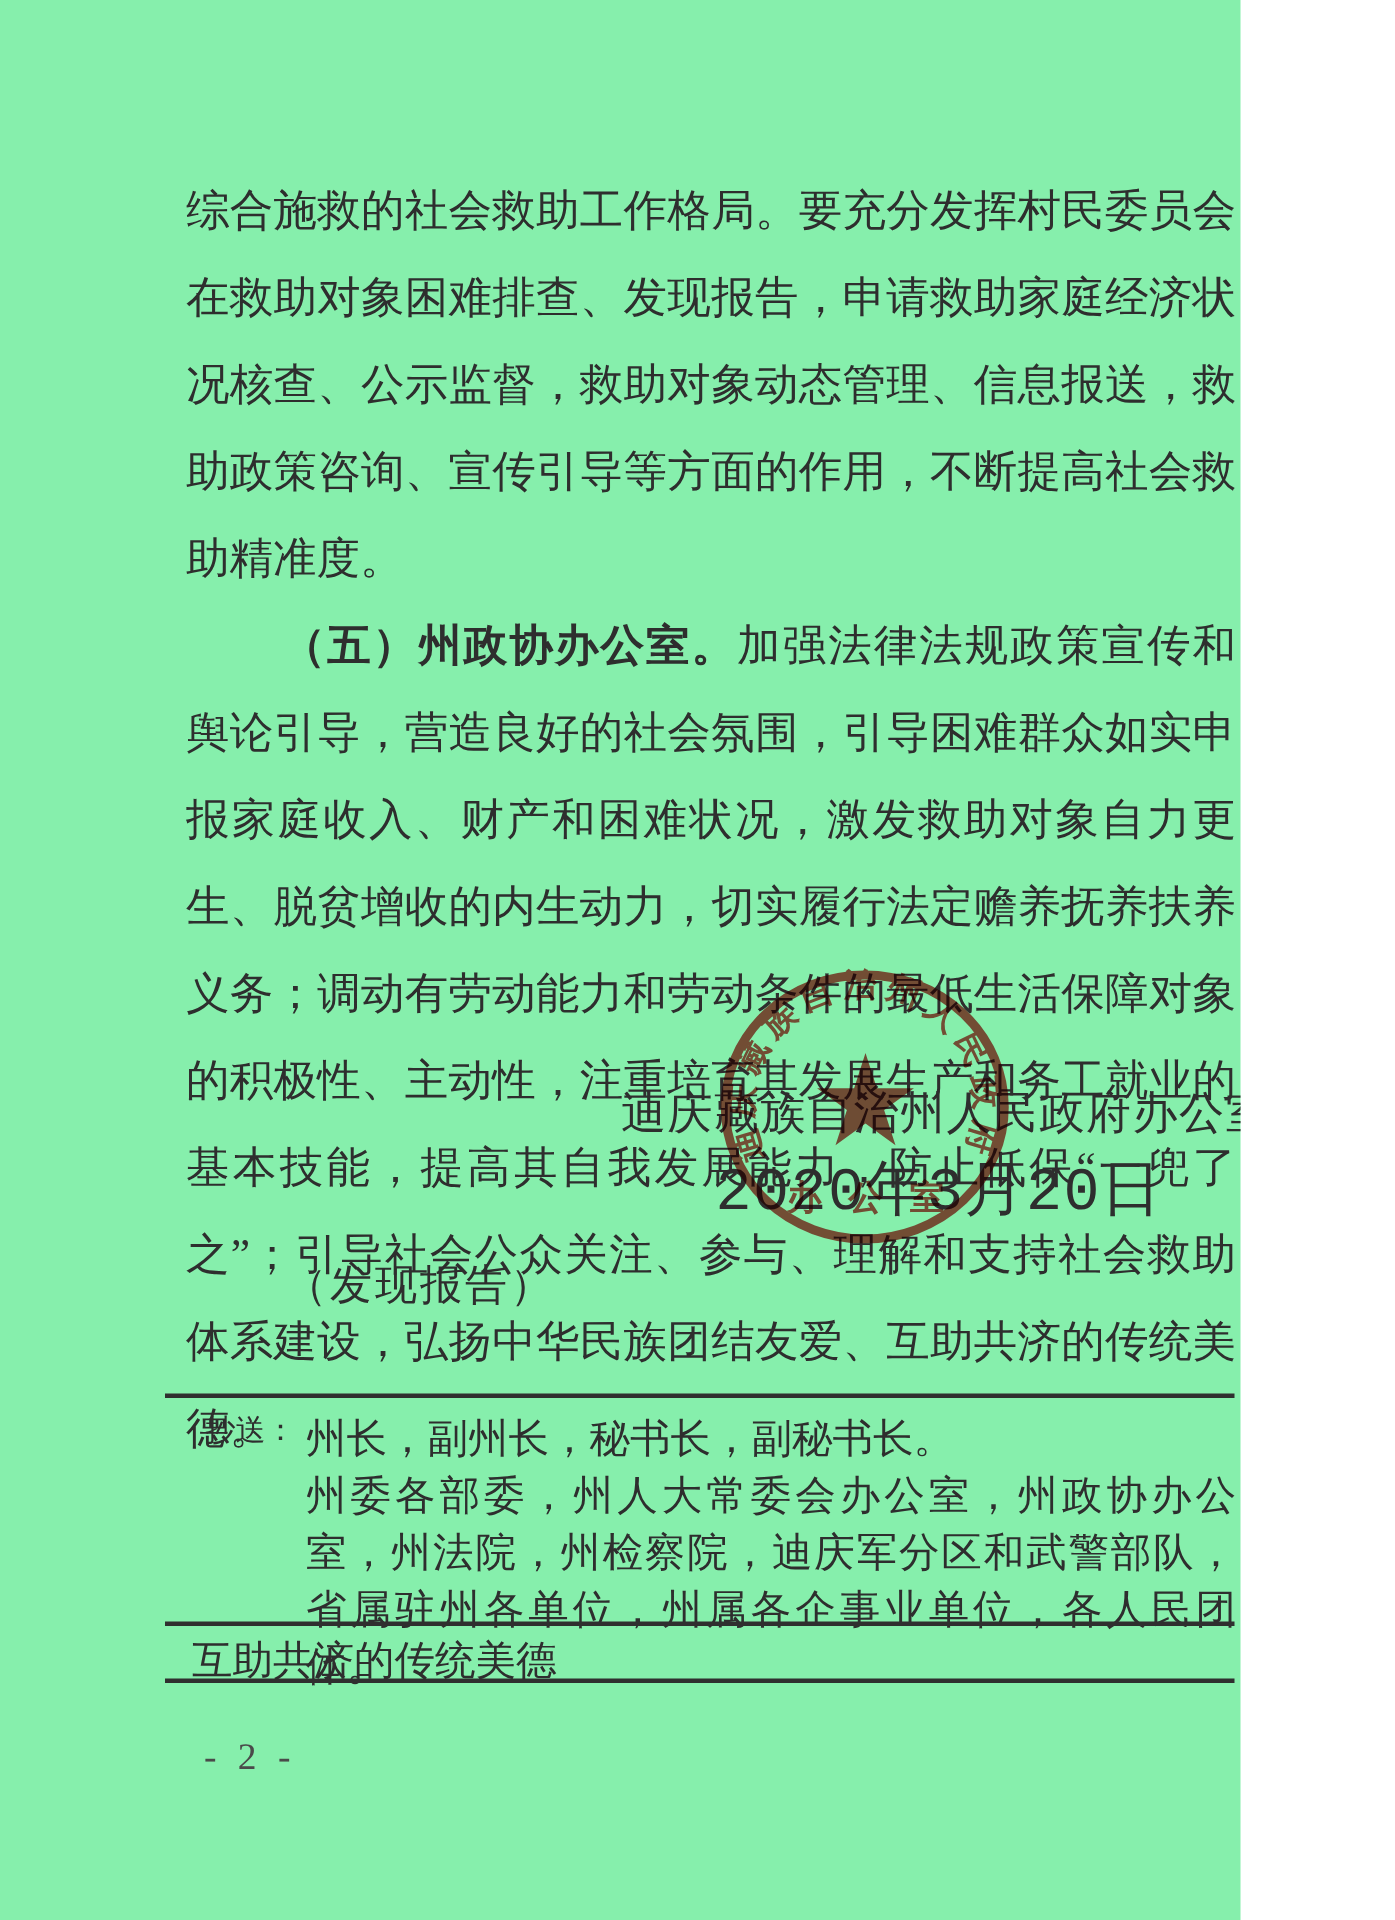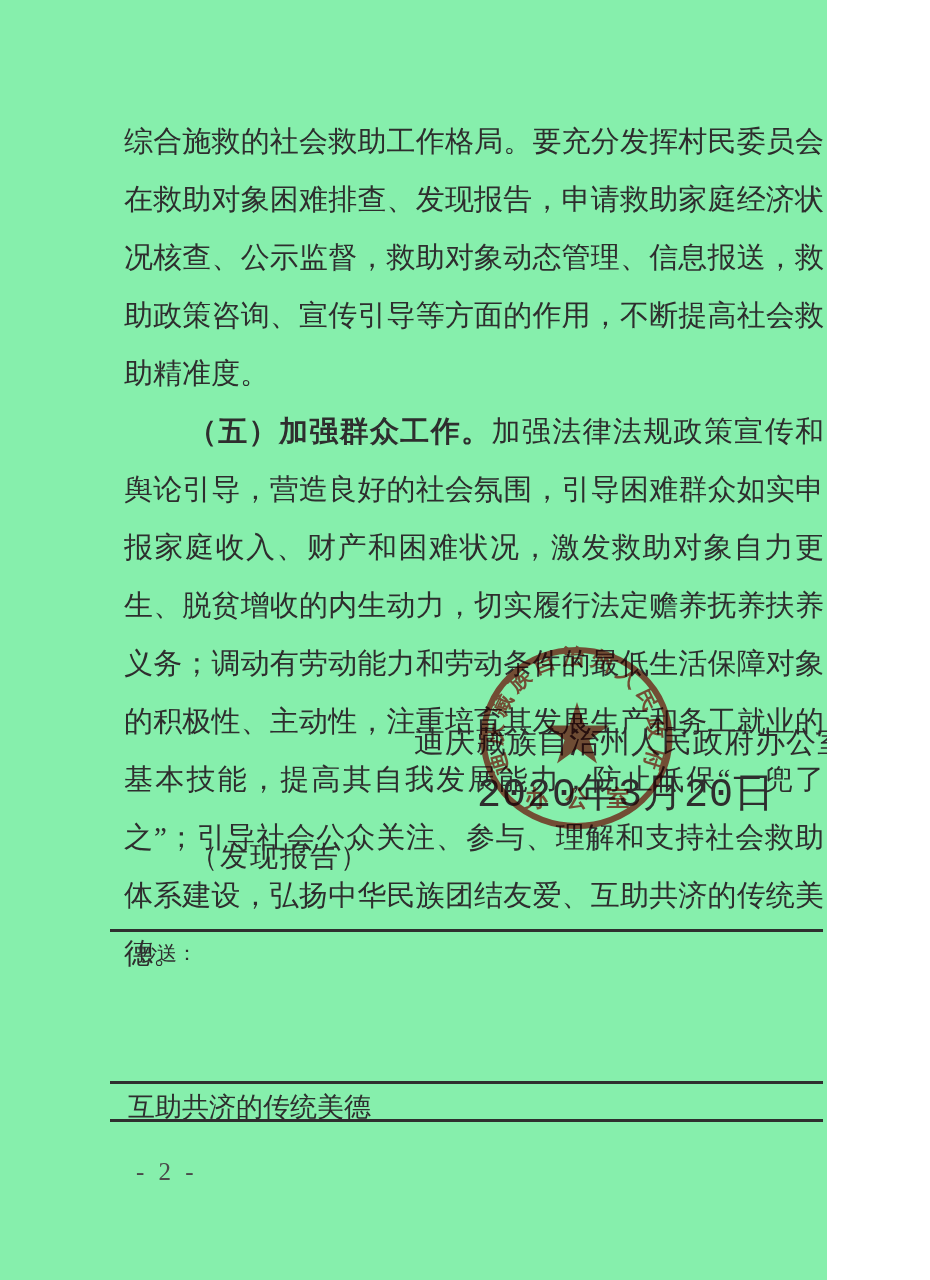--- a/index.html
+++ b/index.html
@@ -137,39 +137,43 @@
   <div class="artifact" style="left:879px; top:384px;"></div>
   <div class="artifact" style="left:873px; top:412px;"></div>
   <div class="artifact" style="left:861px; top:428px;"></div>
   <div class="artifact" style="left:866px; top:926px;"></div>
   <div class="artifact" style="left:857px; top:953px;"></div>
   <div class="artifact" style="left:871px; top:954px;"></div>
   <div class="artifact" style="left:856px; top:986px;"></div>
 
   <div class="body-text">
     <p class="para"><span>综合施救的社会救助工作格局。要充分发挥村民委员会在救助对象困难排查、发现报告，申请救助家庭经济状况核查、公示监督，救助对象动态管理、信息报送，救助政策咨询、宣传引导等方面的作用，不断提高社会救助精准度。</span></p>
-    <p class="para para-indent"><span class="para-lead">（五）加强群众工作。</span><span>加强法律法规政策宣传和舆论引导，营造良好的社会氛围，引导困难群众如实申报家庭收入、财产和困难状况，激发救助对象自力更生、脱贫增收的内生动力，切实履行法定赡养抚养扶养义务；调动有劳动能力和劳动条件的最低生活保障对象的积极性、主动性，注重培育其发展生产和务工就业的基本技能，提高其自我发展能力，防止低保“一兜了之”；引导社会公众关注、参与、理解和支持社会救助体系建设，弘扬中华民族团结友爱、互助共济的传统美德。</span></p>
+    <p class="para para-indent"><span class="para-lead">（五）州政协办公室。</span><span>加强法律法规政策宣传和舆论引导，营造良好的社会氛围，引导困难群众如实申报家庭收入、财产和困难状况，激发救助对象自力更生、脱贫增收的内生动力，切实履行法定赡养抚养扶养义务；调动有劳动能力和劳动条件的最低生活保障对象的积极性、主动性，注重培育其发展生产和务工就业的基本技能，提高其自我发展能力，防止低保“一兜了之”；引导社会公众关注、参与、理解和支持社会救助体系建设，弘扬中华民族团结友爱、互助共济的传统美德。</span></p>
   </div>
 
   <div class="sig-org">迪庆藏族自治州人民政府办公室</div>
   <div class="sig-date">2020年3月20日</div>
 
   <svg class="seal" width="222" height="222" viewBox="0 0 222 222">
     <ellipse cx="110.5" cy="111" rx="93" ry="88" fill="none" stroke="#d6453f" stroke-width="6"></ellipse>
     <polygon fill="#ce443e" points="111,75 118.6,98.5 143.3,98.5 123.4,113 131,136.5 111,122 91,136.5 98.6,113 78.7,98.5 103.4,98.5"></polygon>
     <path id="sealArcPath" d="M 44.7 145.7 A 74 74 0 1 1 175.3 145.7" fill="none" stroke="none"></path>
     <text class="seal-arc-text" text-anchor="middle"><textPath href="#sealArcPath" startOffset="50%">迪庆藏族自治州人民政府</textPath></text>
     <text class="seal-bottom-text" x="120" y="179">办公室</text>
   </svg>
 
   <div class="public-note">（发现报告）</div>
 
   <div class="rule rule-top"></div>
 
   <div class="cc-label">抄送：</div>
+  <div class="cc-content">
+    <div>州长，副州长，秘书长，副秘书长。</div>
+    <div class="cc-secondary">州委各部委，州人大常委会办公室，州政协办公室，州法院，州检察院，迪庆军分区和武警部队，省属驻州各单位，州属各企事业单位，各人民团体。</div>
+  </div>
 
   <div class="rule rule-mid"></div>
 
   <div class="issuer-row">
     <span>互助共济的传统美德</span>
   </div>
 
   <div class="rule rule-bottom"></div>
 
   <div class="page-number">- 2 -</div>

